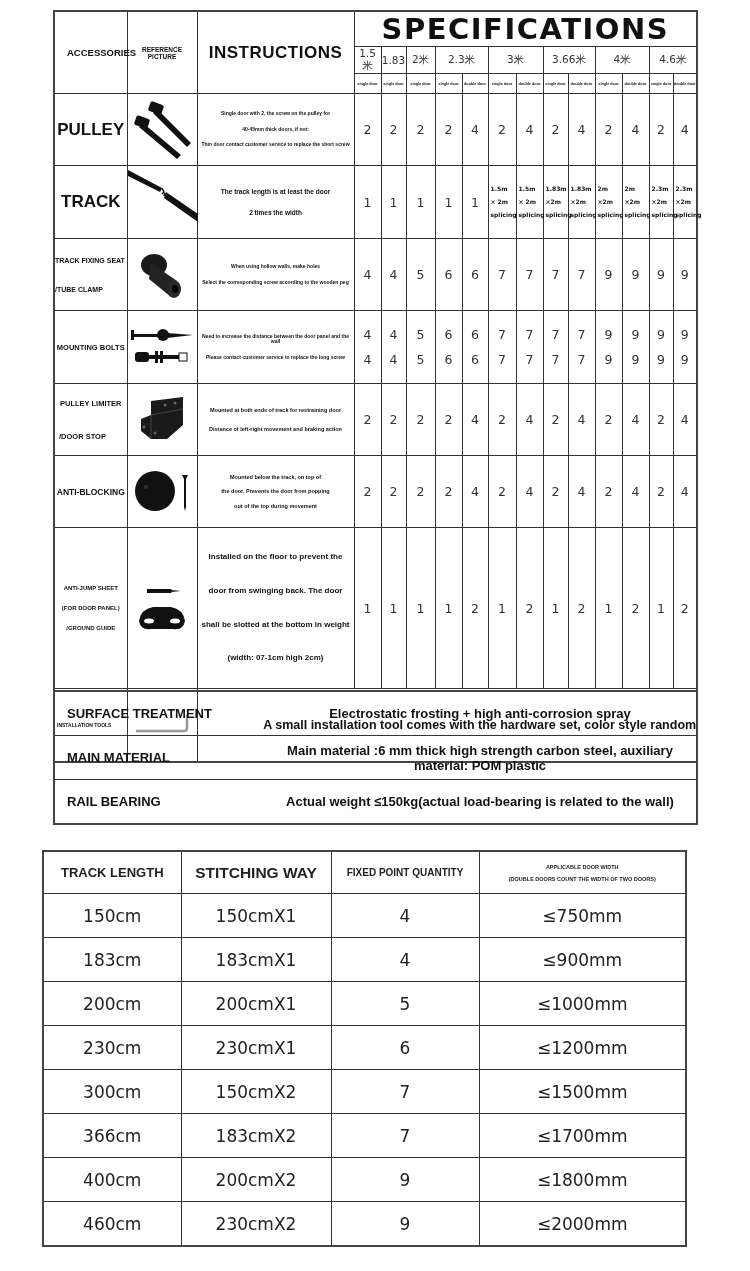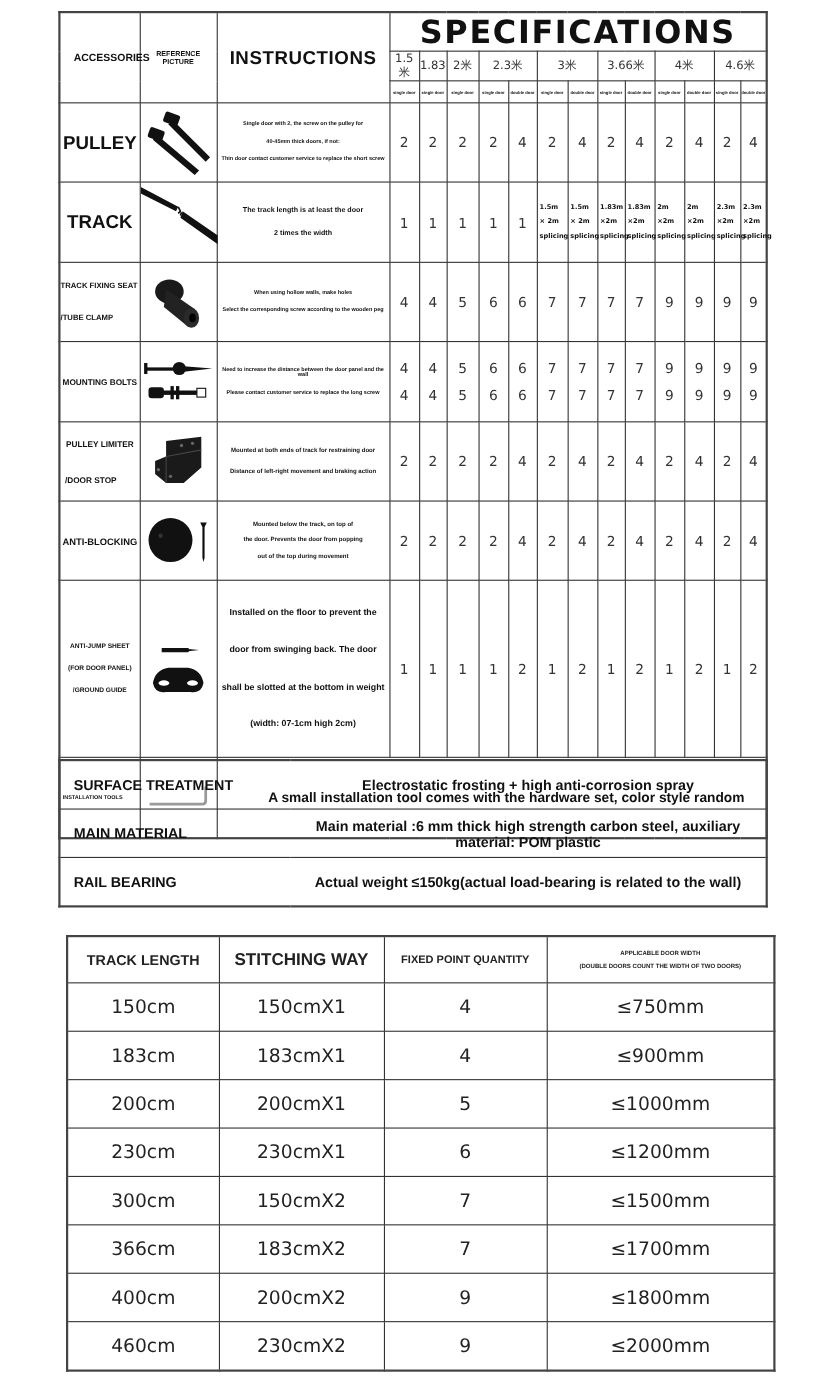--- a/index.html
+++ b/index.html
@@ -17,29 +17,29 @@
   #spec td.dt{font-size:3.8px;font-weight:bold;font-family:"Liberation Sans",sans-serif;white-space:nowrap;overflow:hidden;}
   #spec td.name{font-family:"Liberation Sans",sans-serif;font-weight:bold;}
   #spec td.ins{font-size:5px;font-weight:bold;font-family:"Liberation Sans",sans-serif;line-height:1.1;}
   #spec td.ins .ln{display:block;margin:10px 0;}
   #spec td.ins.big{font-size:8px;}
   #spec td.ins.big .ln{margin:25px 0;}
   #spec td.num{font-size:12.5px;color:#333;}
   #spec td.num .ln{display:block;margin:10px 0;}
   #spec td.splice{font-size:6px;font-weight:bold;text-align:left;padding-left:2px;line-height:1;}
   #spec td.splice .ln{display:block;margin:7px 0;}
-  #spec td.tools-text{font-size:12.5px;text-align:center;padding-left:27px;}
+  #spec td.tools-text{font-size:12.5px;text-align:right;padding-left:27px;}
   .pic{display:block;margin:auto;}
   
   #props{position:absolute;left:53px;top:690px;width:645px;border:2px solid #444;}
   #props td{height:43px;}
   #props td.lbl{text-align:left;padding-left:12px;font-size:13px;border-right:none;}
   #props td.val{font-size:13px;border-left:none;}
   
-  #lens{position:absolute;left:60px;top:850px;width:645px;border:2px solid #444;}
+  #lens{position:absolute;left:42px;top:850px;width:645px;border:2px solid #444;}
   #lens td{height:43px;font-size:17px;color:#222;}
   #lens tr.hdr td{height:41px;}
   #lens td.h1{font-size:13px;}
   #lens td.h2{font-size:15.5px;}
   #lens td.h3{font-size:10px;}
   #lens td.h4{font-size:5.5px;}
   #lens td.h4 .ln{display:block;margin:6px 0;}
 </style>
 </head>
 <body>

